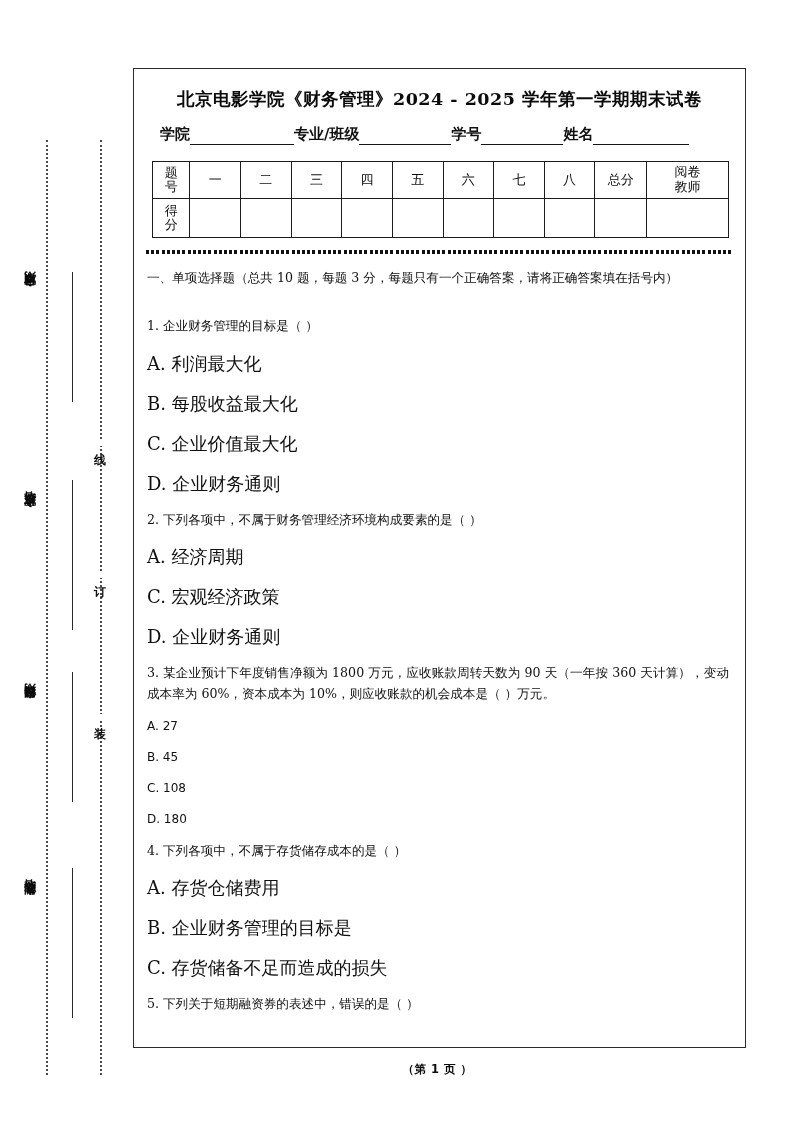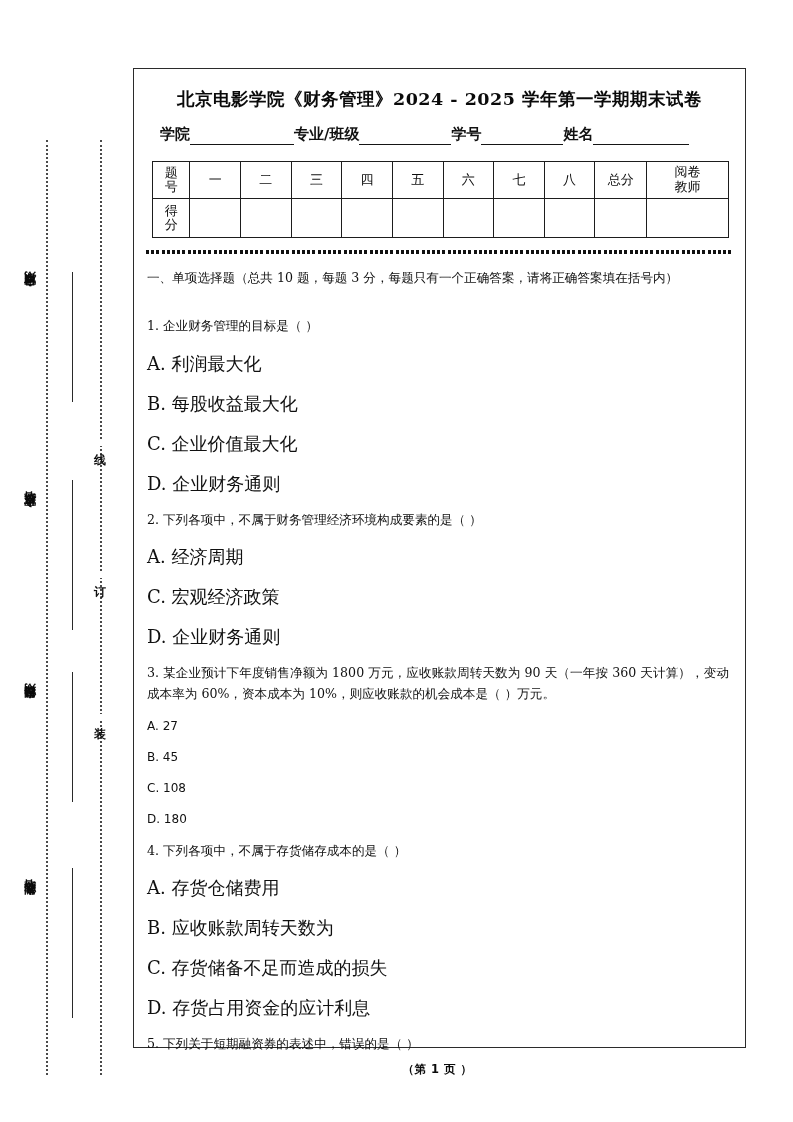--- a/index.html
+++ b/index.html
@@ -290,21 +290,20 @@
     <div class="q-opt">D. 企业财务通则</div>
 
     <div class="q-stem">3. 某企业预计下年度销售净额为 1800 万元，应收账款周转天数为 90 天（一年按 360 天计算），变动成本率为 60%，资本成本为 10%，则应收账款的机会成本是（   ）万元。</div>
     <div class="q-opt opt-num">A. 27</div>
     <div class="q-opt opt-num">B. 45</div>
     <div class="q-opt opt-num">C. 108</div>
     <div class="q-opt opt-num">D. 180</div>
 
     <div class="q-stem">4. 下列各项中，不属于存货储存成本的是（   ）</div>
     <div class="q-opt">A. 存货仓储费用</div>
-    <div class="q-opt">B. 应收账款周转天数为</div>
+    <div class="q-opt">B. 企业财务管理的目标是</div>
     <div class="q-opt">C. 存货储备不足而造成的损失</div>
-    <div class="q-opt">D. 存货占用资金的应计利息</div>
 
     <div class="q-stem">5. 下列关于短期融资券的表述中，错误的是（   ）</div>
   </div>
 </div>
 
 <div class="page-footer">（第 1 页 ）</div>
 
 </body></html>

